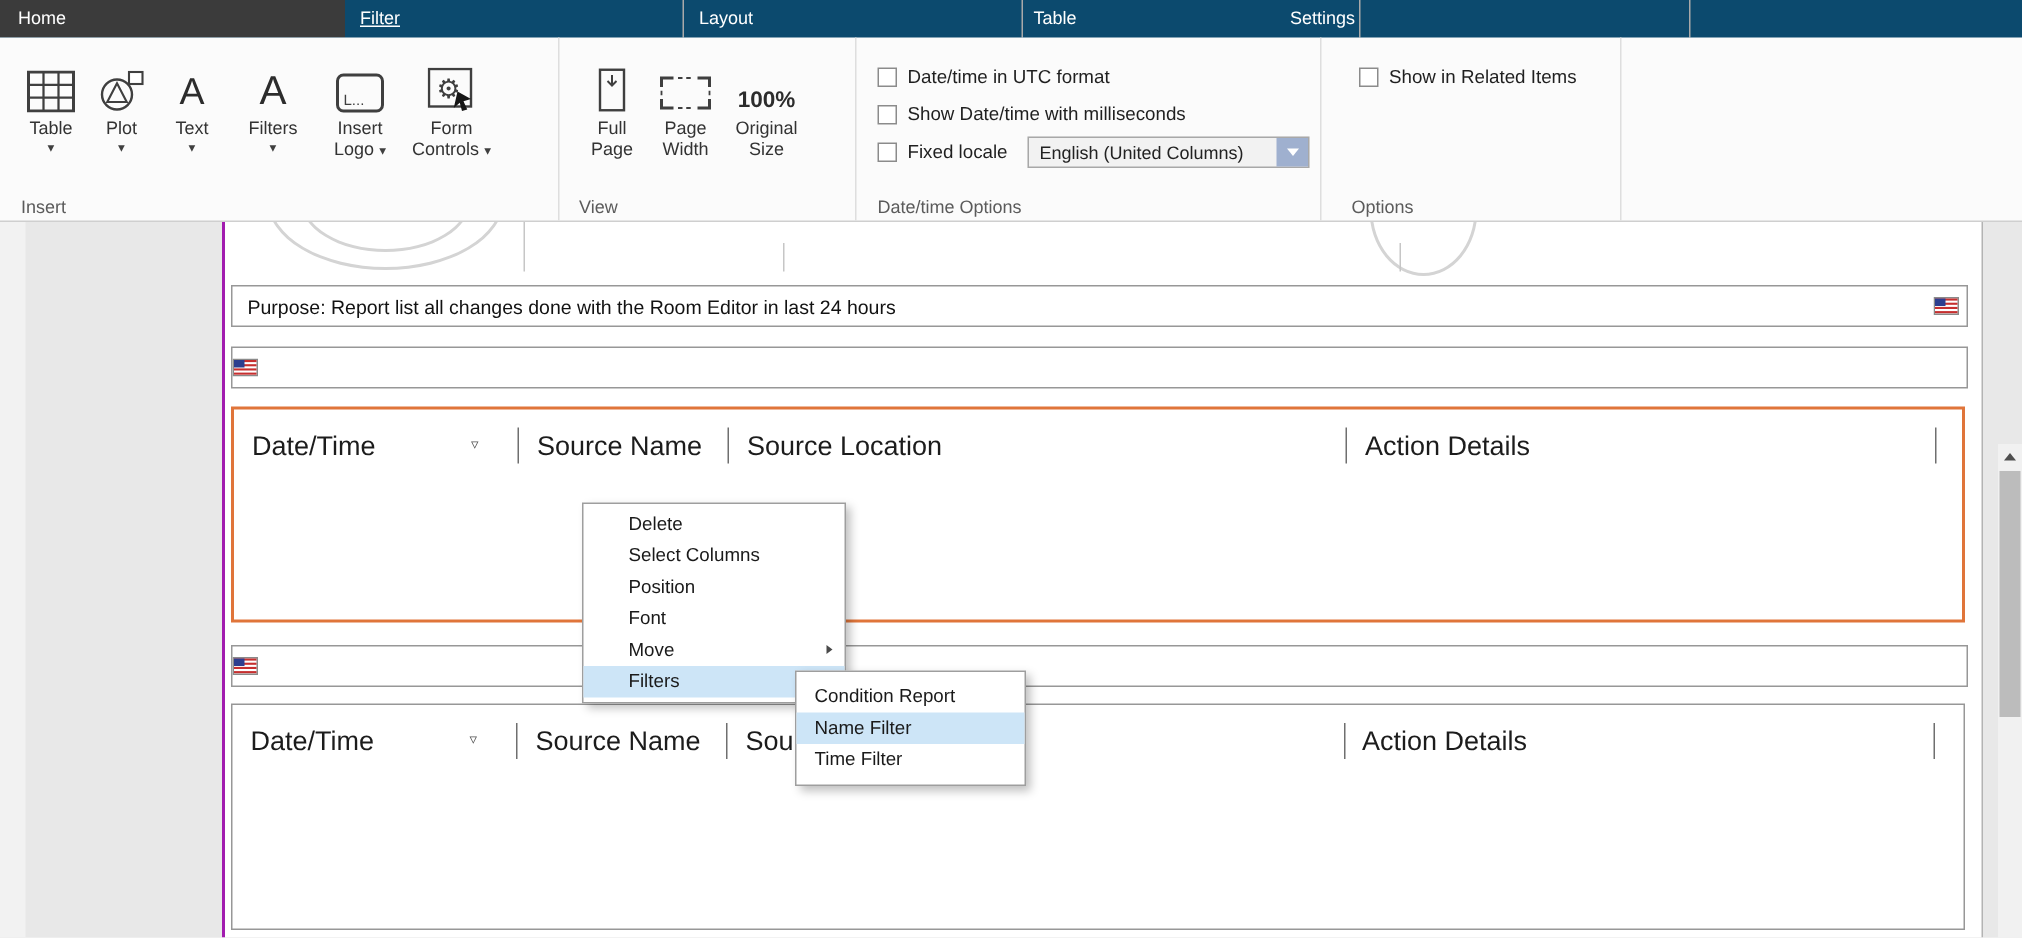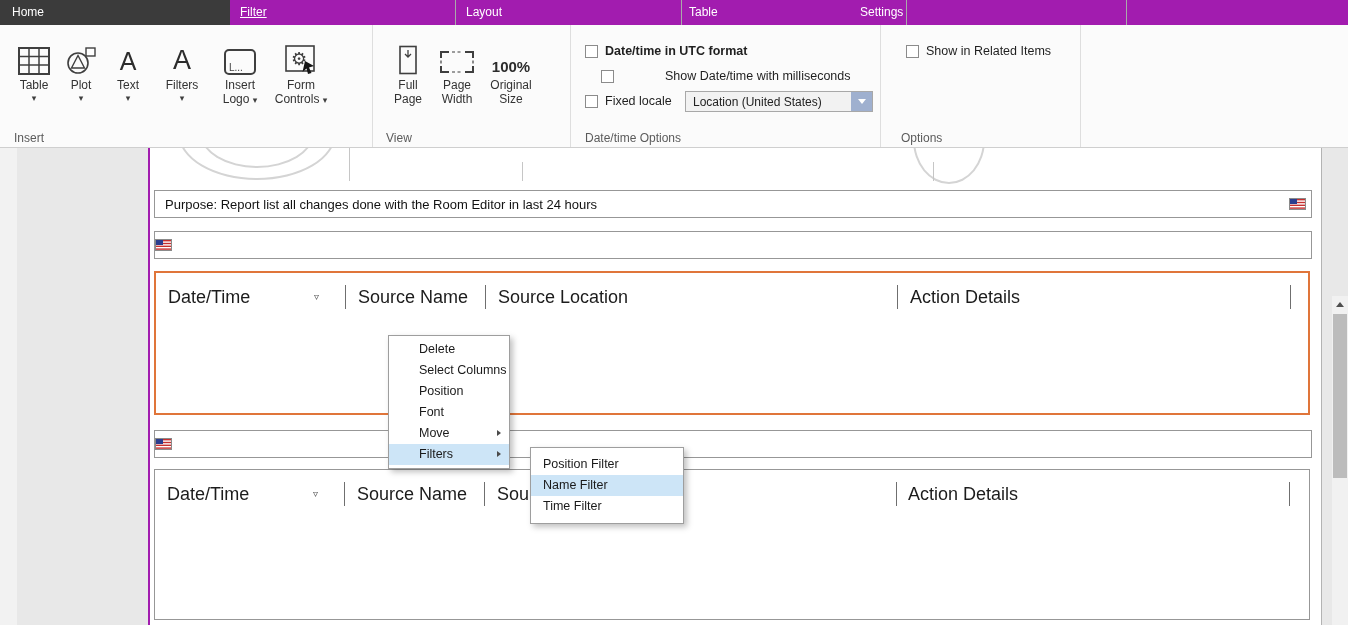--- a/index.html
+++ b/index.html
@@ -1,21 +1,21 @@
 <!DOCTYPE html>
 <html><head>
 <meta charset="utf-8">
 <style>
   * { margin:0; padding:0; box-sizing:border-box; }
   html,body { width:1348px; height:625px; overflow:hidden; }
   body { font-family:"Liberation Sans", sans-serif; background:#e8e8e8; }
   #root { position:relative; width:1348px; height:625px; background:#e8e8e8; }
 
   
-  .tabbar { position:absolute; left:0; top:0; width:1348px; height:39px; background:#a21caf; }
+  .tabbar { position:absolute; left:0; top:0; width:1348px; height:39px; background:#0c4a6e; }
   .tab { position:absolute; top:0; height:25px; line-height:25px; color:#fff; font-size:12px; cursor:default; }
   .tab-home { left:0; width:230px; background:#3b3b3b; padding-left:12px; }
   .tabsep { position:absolute; top:0; width:1px; height:25px; background:#a9a9a9; }
 
   
   .ribbon { position:absolute; left:0; top:25px; width:1348px; height:123px; background:#fbfbfb; border-bottom:1px solid #cfcfcf; }
   .gsep { position:absolute; top:0; width:1px; height:122px; background:#dedede; }
   .glabel { position:absolute; top:106px; font-size:12px; color:#5b5b5b; }
   .btnrow { position:absolute; top:7px; display:flex; align-items:flex-start; }
   .rbtn { display:flex; flex-direction:column; align-items:center; font-size:12px; color:#333; text-align:center; }
@@ -51,21 +51,21 @@
   .flagwrap { margin-right:5px; line-height:0; }
 
   .dtable { position:absolute; background:#fff; }
   .dtable.orange { border:2px solid #e0753a; }
   .dtable.gray { border:1px solid #979797; }
   .th { position:absolute; top:12px; height:24px; line-height:24px; font-size:18px; color:#1c1c1c; white-space:nowrap; }
   .colsep { position:absolute; top:12px; width:1px; height:24px; background:#6f6f6f; }
   .sortch { position:absolute; left:158px; top:15px; font-size:10px; color:#555; line-height:18px; }
 
   
-  .cmenu { position:absolute; left:388px; top:335px; width:122px; background:#fff; border:1px solid #9e9e9e; box-shadow:3px 3px 6px rgba(0,0,0,0.25); padding:3px 0; z-index:10; }
+  .cmenu { position:absolute; left:388px; top:335px; width:176px; background:#fff; border:1px solid #9e9e9e; box-shadow:3px 3px 6px rgba(0,0,0,0.25); padding:3px 0; z-index:10; }
   .mitem { position:relative; height:21px; line-height:21px; padding-left:30px; font-size:12.5px; color:#1a1a1a; white-space:nowrap; }
   .mitem.hl { background:#cde5f7; }
   .subarrow { position:absolute; right:8px; top:7px; width:0; height:0; border-top:3.5px solid transparent; border-bottom:3.5px solid transparent; border-left:4.5px solid #4a4a4a; }
 
   .smenu { position:absolute; left:530px; top:447px; width:154px; background:#fff; border:1px solid #9e9e9e; box-shadow:3px 3px 6px rgba(0,0,0,0.25); padding:6px 0; z-index:11; }
   .smenu .mitem { padding-left:12px; }
 
   
   .vscroll { position:absolute; left:1332px; top:148px; width:16px; height:477px; background:#f1f1f1; }
   .vs-up { position:absolute; left:0; top:0; width:16px; height:17px; display:flex; align-items:center; justify-content:center; }
@@ -180,34 +180,34 @@
         <div class="rlbl" style="width:40px;">Page Width</div>
       </div>
       <div class="rbtn" style="width:58px;">
         <div class="rico">
             <span class="zoomtxt">100%</span>
           </div>
         <div class="rlbl" style="width:52px;">Original Size</div>
       </div>
     </div>
 
-    <div class="cbrow" style="left:585px; top:19px;font-weight:bold;">
+    <div class="cbrow" style="left:585px; top:19px;">
       <div class="cb"></div>
       <span>Date/time in UTC format</span>
     </div>
-    <div class="cbrow" style="left:601px; top:44px;gap:44px;">
+    <div class="cbrow" style="left:585px; top:44px;">
       <div class="cb"></div>
       <span>Show Date/time with milliseconds</span>
     </div>
     <div class="cbrow" style="left:585px; top:69px;">
       <div class="cb"></div>
       <span>Fixed locale</span>
     </div>
     <div class="combo">
-      <span class="ctxt">Location (United States)</span>
+      <span class="ctxt">English (United Columns)</span>
       <span class="dd">
           <span class="tri-down"></span>
         </span>
     </div>
 
     <div class="cbrow" style="left:906px; top:19px;">
       <div class="cb"></div>
       <span>Show in Related Items</span>
     </div>
 
@@ -315,18 +315,18 @@
   <div class="cmenu">
     <div class="mitem">Delete</div>
     <div class="mitem">Select Columns</div>
     <div class="mitem">Position</div>
     <div class="mitem">Font</div>
     <div class="mitem"><span>Move</span><span class="subarrow"></span></div>
     <div class="mitem hl"><span>Filters</span><span class="subarrow"></span></div>
   </div>
 
   <div class="smenu">
-    <div class="mitem">Position Filter</div>
+    <div class="mitem">Condition Report</div>
     <div class="mitem hl">Name Filter</div>
     <div class="mitem">Time Filter</div>
   </div>
 
 </div>
 
 </body></html>

